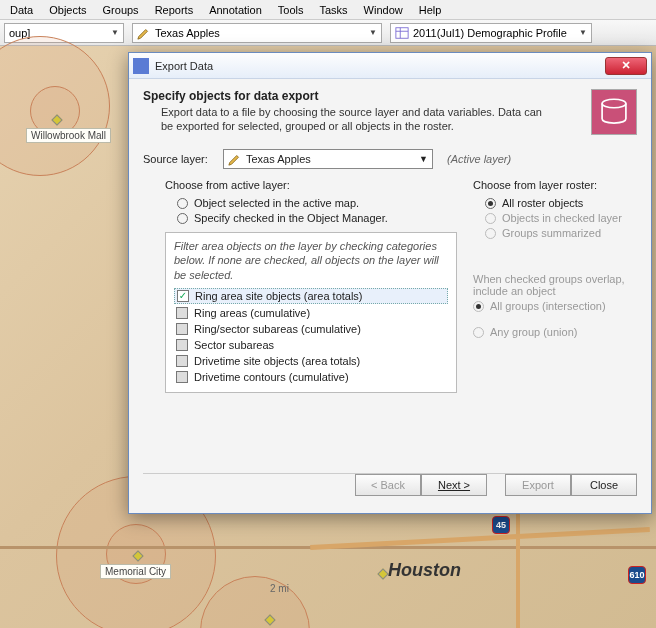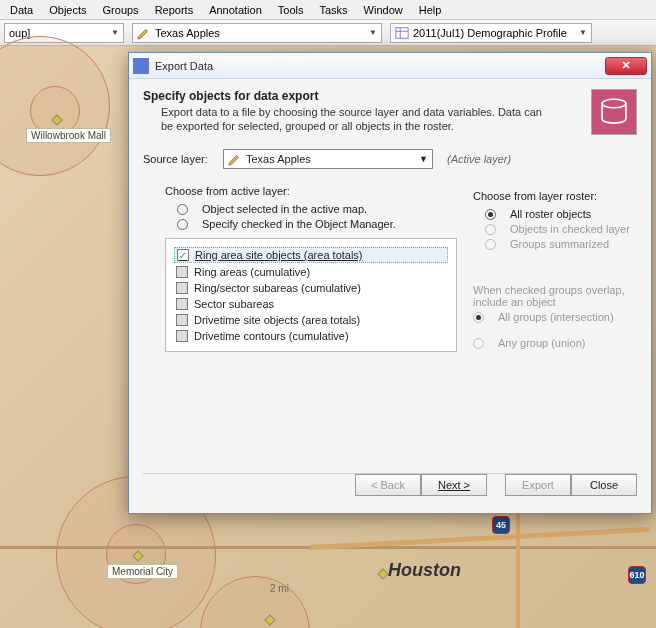--- a/index.html
+++ b/index.html
@@ -42,34 +42,34 @@
 .header-text .h2 { padding-left:18px; color:#333; line-height:1.3; }
 .db-icon { width:46px; height:46px; background:#c95078; border:1px solid #aaa; display:flex; align-items:center; justify-content:center; margin-left:8px; }
 .db-icon svg { width:34px; height:34px; }
 
 .row { display:flex; align-items:center; margin-top:14px; }
 .lbl { width:80px; }
 .srcdrop { flex:0 0 210px; display:flex; align-items:center; background:#fff; border:1px solid #888; height:20px; padding:0 4px; }
 .srcdrop .chev { margin-left:auto; font-size:9px; }
 .active { font-style:italic; color:#666; margin-left:14px; }
 
-.cols { display:flex; margin-top:16px;align-items:flex-end; }
+.cols { display:flex; margin-top:10px; }
 .colL { flex:0 0 300px; padding-left:22px; }
 .colR { flex:1; padding-left:16px; }
 .grp { margin-bottom:6px; }
-.radio { display:flex; align-items:center; margin:3px 0 3px 12px; color:#222;gap:8px; }
+.radio { display:flex; align-items:center; margin:3px 0 3px 12px; color:#222; }
 .radio.dis { color:#999; }
 .radio .r { width:11px; height:11px; border:1px solid #666; border-radius:50%; margin-right:6px; display:flex; align-items:center; justify-content:center; }
 .radio .r.sel::after { content:""; width:5px; height:5px; background:#333; border-radius:50%; }
 .radio.dis .r { border-color:#bbb; }
 
 .filterbox { border:1px solid #bbb; background:#fff; margin-top:8px; padding:6px 8px; width:292px; }
 .filterhint { font-style:italic; color:#555; line-height:1.3; margin-bottom:6px; }
 .chk { display:flex; align-items:center; margin:2px 0; padding:1px 2px; }
-.chk.sel { background:#e8f0fb; border:1px dotted #7aa;text-decoration:underline; }
+.chk.sel { background:#e8f0fb; border:1px dotted #7aa; }
 .chk .c { width:12px; height:12px; border:1px solid #777; background:#fff; margin-right:6px; display:flex; align-items:center; justify-content:center; font-size:10px; color:#1a5; }
 .chk .c.on::after { content:"✓"; }
 .chk .c.gray { background:#ddd; }
 
 .totalbox { border:1px solid #bbb; background:#fafafa; padding:6px 8px; margin-top:8px; text-align:center; }
 .totalbox .num { background:#fff; display:inline-block; padding:2px 20px; margin-top:4px; }
 
 .overlap { margin-top:34px; color:#999; font-size:11px; }
 
 .btnrow { position:absolute; bottom:10px; right:14px; left:14px; height:30px; border-top:1px solid #ccc; display:flex; justify-content:flex-end; }
@@ -122,21 +122,21 @@
   <div class="circle" style="left:106px; top:478px; width:60px; height:60px;"></div>
   <div class="circle" style="left:200px; top:530px; width:110px; height:110px;"></div>
   <div class="road" style="left:0; top:500px; width:656px; height:3px;"></div>
   <div class="road" style="left:310px; top:490px; width:340px; height:5px; background:#d8a668; transform:rotate(-3deg);"></div>
   <div class="road" style="left:516px; top:400px; width:4px; height:200px; background:#d8a668;"></div>
   <div class="marker" style="left:53px; top:70px;"></div>
   <div class="marker" style="left:134px; top:506px;"></div>
   <div class="marker" style="left:266px; top:570px;"></div>
   <div class="marker" style="left:379px; top:524px;"></div>
   <div class="label" style="left:26px; top:82px;">Willowbrook Mall</div>
-  <div class="label" style="left:107px; top:518px;">Memorial City</div>
+  <div class="label" style="left:100px; top:518px;">Memorial City</div>
 
   <div class="label" style="left:266px; top:536px; background:transparent; border:none; color:#666;">2 mi</div>
   <div class="city" style="left:388px; top:514px;">Houston</div>
   <div class="shield blue" style="left:492px; top:470px;">45</div>
   <div class="shield blue" style="left:628px; top:520px;">610</div>
 </div>
 
 <div class="dialog">
   <div class="titlebar">
     <div class="ic"></div>
@@ -181,20 +181,21 @@
         <div class="radio">
             <div class="r"></div>
             <span>Object selected in the active map.</span>
           </div>
         <div class="radio">
             <div class="r"></div>
             <span>Specify checked in the Object Manager.</span>
           </div>
 
         <div class="filterbox">
+          <div class="filterhint">Filter area objects on the layer by checking categories below. If none are checked, all objects on the layer will be selected.</div>
           <div class="chk sel">
               <div class="c on"></div>
               <span>Ring area site objects (area totals)</span>
             </div>
           <div class="chk">
               <div class="c gray"></div>
               <span>Ring areas (cumulative)</span>
             </div>
           <div class="chk">
               <div class="c gray"></div>

